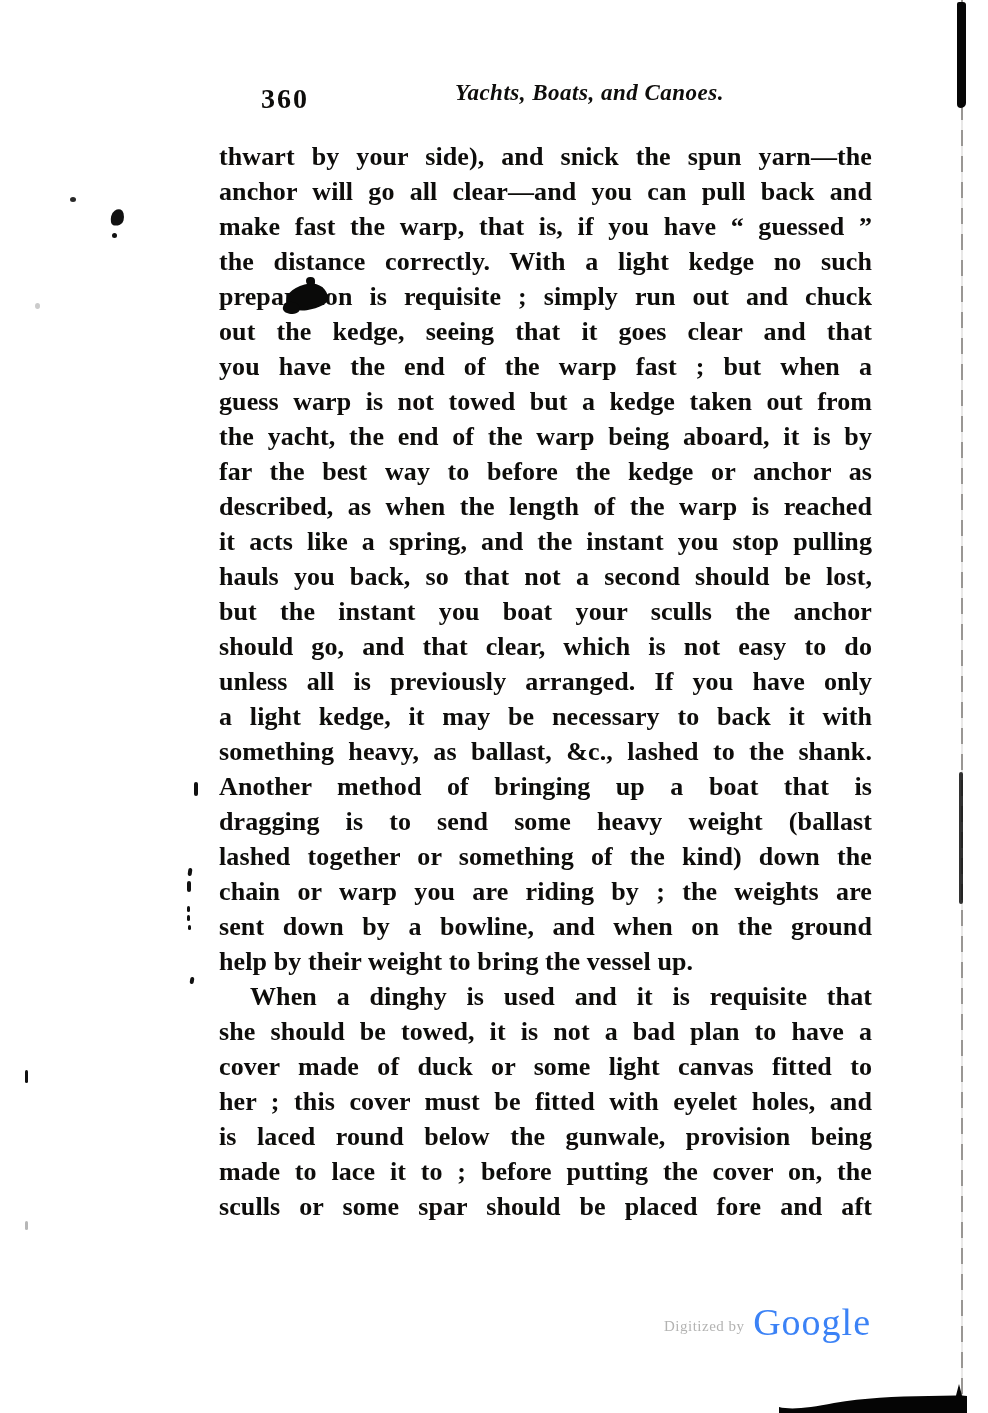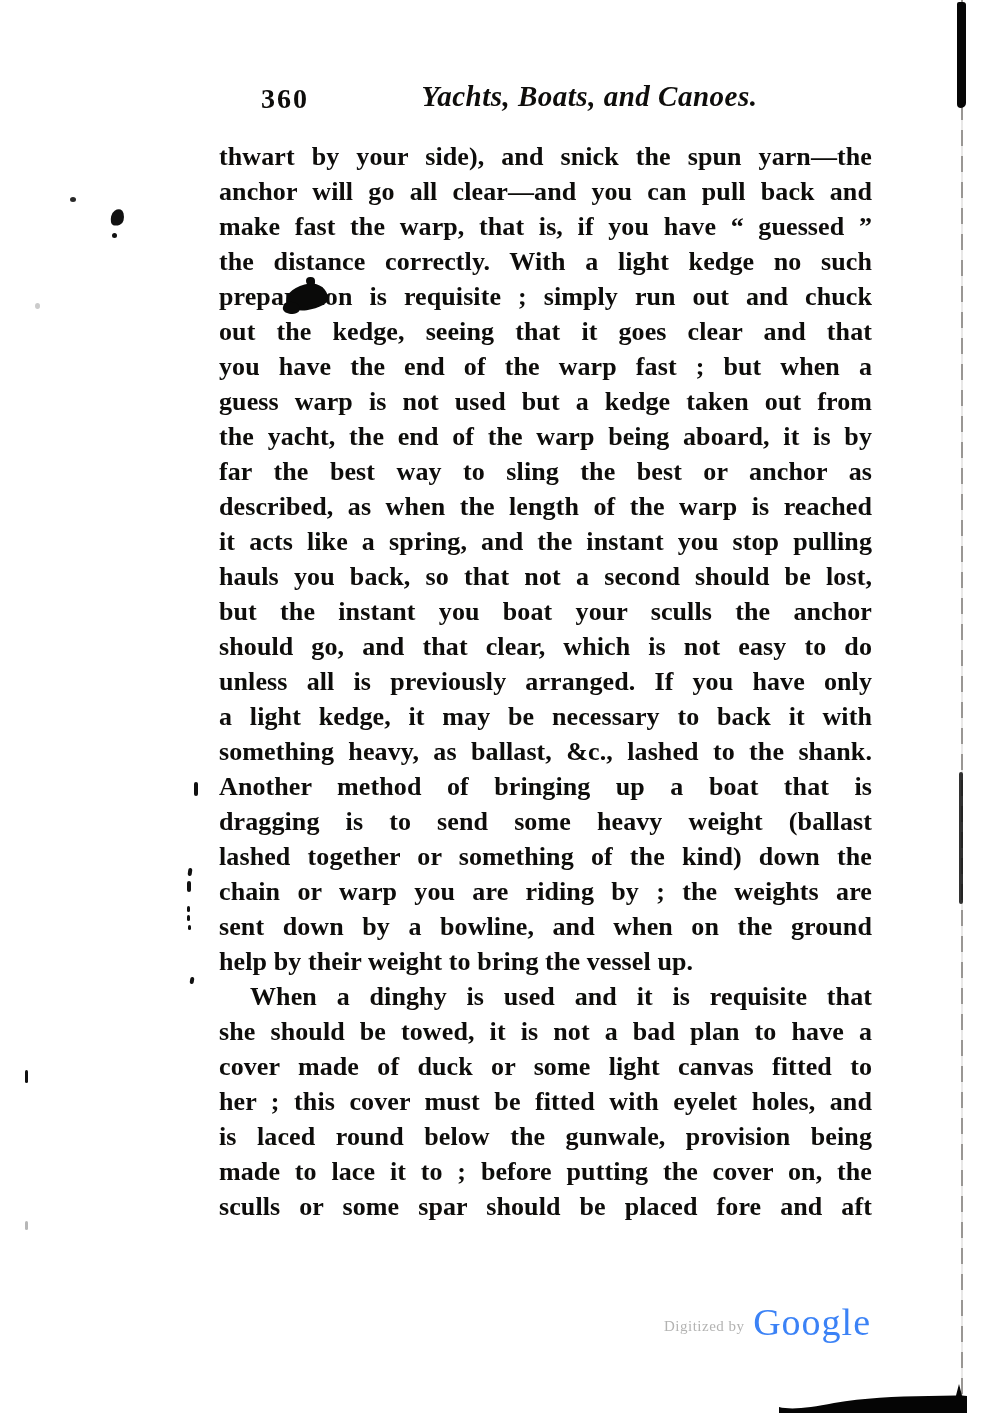--- a/index.html
+++ b/index.html
@@ -14,21 +14,21 @@
   .page { position:absolute; inset:0; }
 
   
   .header-row { position:absolute; top:80px; left:219px; width:653px; height:38px;margin-left:44px; }
   .page-number {
     position:absolute; left:-2px; top:3px;
     font-size:28px; font-weight:700; letter-spacing:2px;
   }
   .running-title {
     position:absolute; left:0; right:0; top:0;
-    text-align:center; font-style:italic; font-weight:700; font-size:29px;
+    text-align:center; font-style:italic; font-weight:700; font-size:23px;
     letter-spacing:0.5px;
   }
 
   
   .textblock { position:absolute; left:219px; top:139px; width:653px; }
   .line {
     font-size:26px; font-weight:700; line-height:35px; height:35px;
     text-align:justify; text-align-last:justify;
     letter-spacing:0.1px;
   }
@@ -108,23 +108,23 @@
   </div>
 
   <div class="textblock">
     <div class="line">thwart by your side), and snick the spun yarn—the</div>
     <div class="line">anchor will go all clear—and you can pull back and</div>
     <div class="line">make fast the warp, that is, if you have “ guessed ”</div>
     <div class="line">the distance correctly. With a light kedge no such</div>
     <div class="line">preparation is requisite ; simply run out and chuck</div>
     <div class="line">out the kedge, seeing that it goes clear and that</div>
     <div class="line">you have the end of the warp fast ; but when a</div>
-    <div class="line">guess warp is not used but a kedge taken out from</div>
+    <div class="line">guess warp is not towed but a kedge taken out from</div>
     <div class="line">the yacht, the end of the warp being aboard, it is by</div>
-    <div class="line">far the best way to sling the best or anchor as</div>
+    <div class="line">far the best way to before the kedge or anchor as</div>
     <div class="line">described, as when the length of the warp is reached</div>
     <div class="line">it acts like a spring, and the instant you stop pulling</div>
     <div class="line">hauls you back, so that not a second should be lost,</div>
     <div class="line">but the instant you boat your sculls the anchor</div>
     <div class="line">should go, and that clear, which is not easy to do</div>
     <div class="line">unless all is previously arranged. If you have only</div>
     <div class="line">a light kedge, it may be necessary to back it with</div>
     <div class="line">something heavy, as ballast, &amp;c., lashed to the shank.</div>
     <div class="line">Another method of bringing up a boat that is</div>
     <div class="line">dragging is to send some heavy weight (ballast</div>

